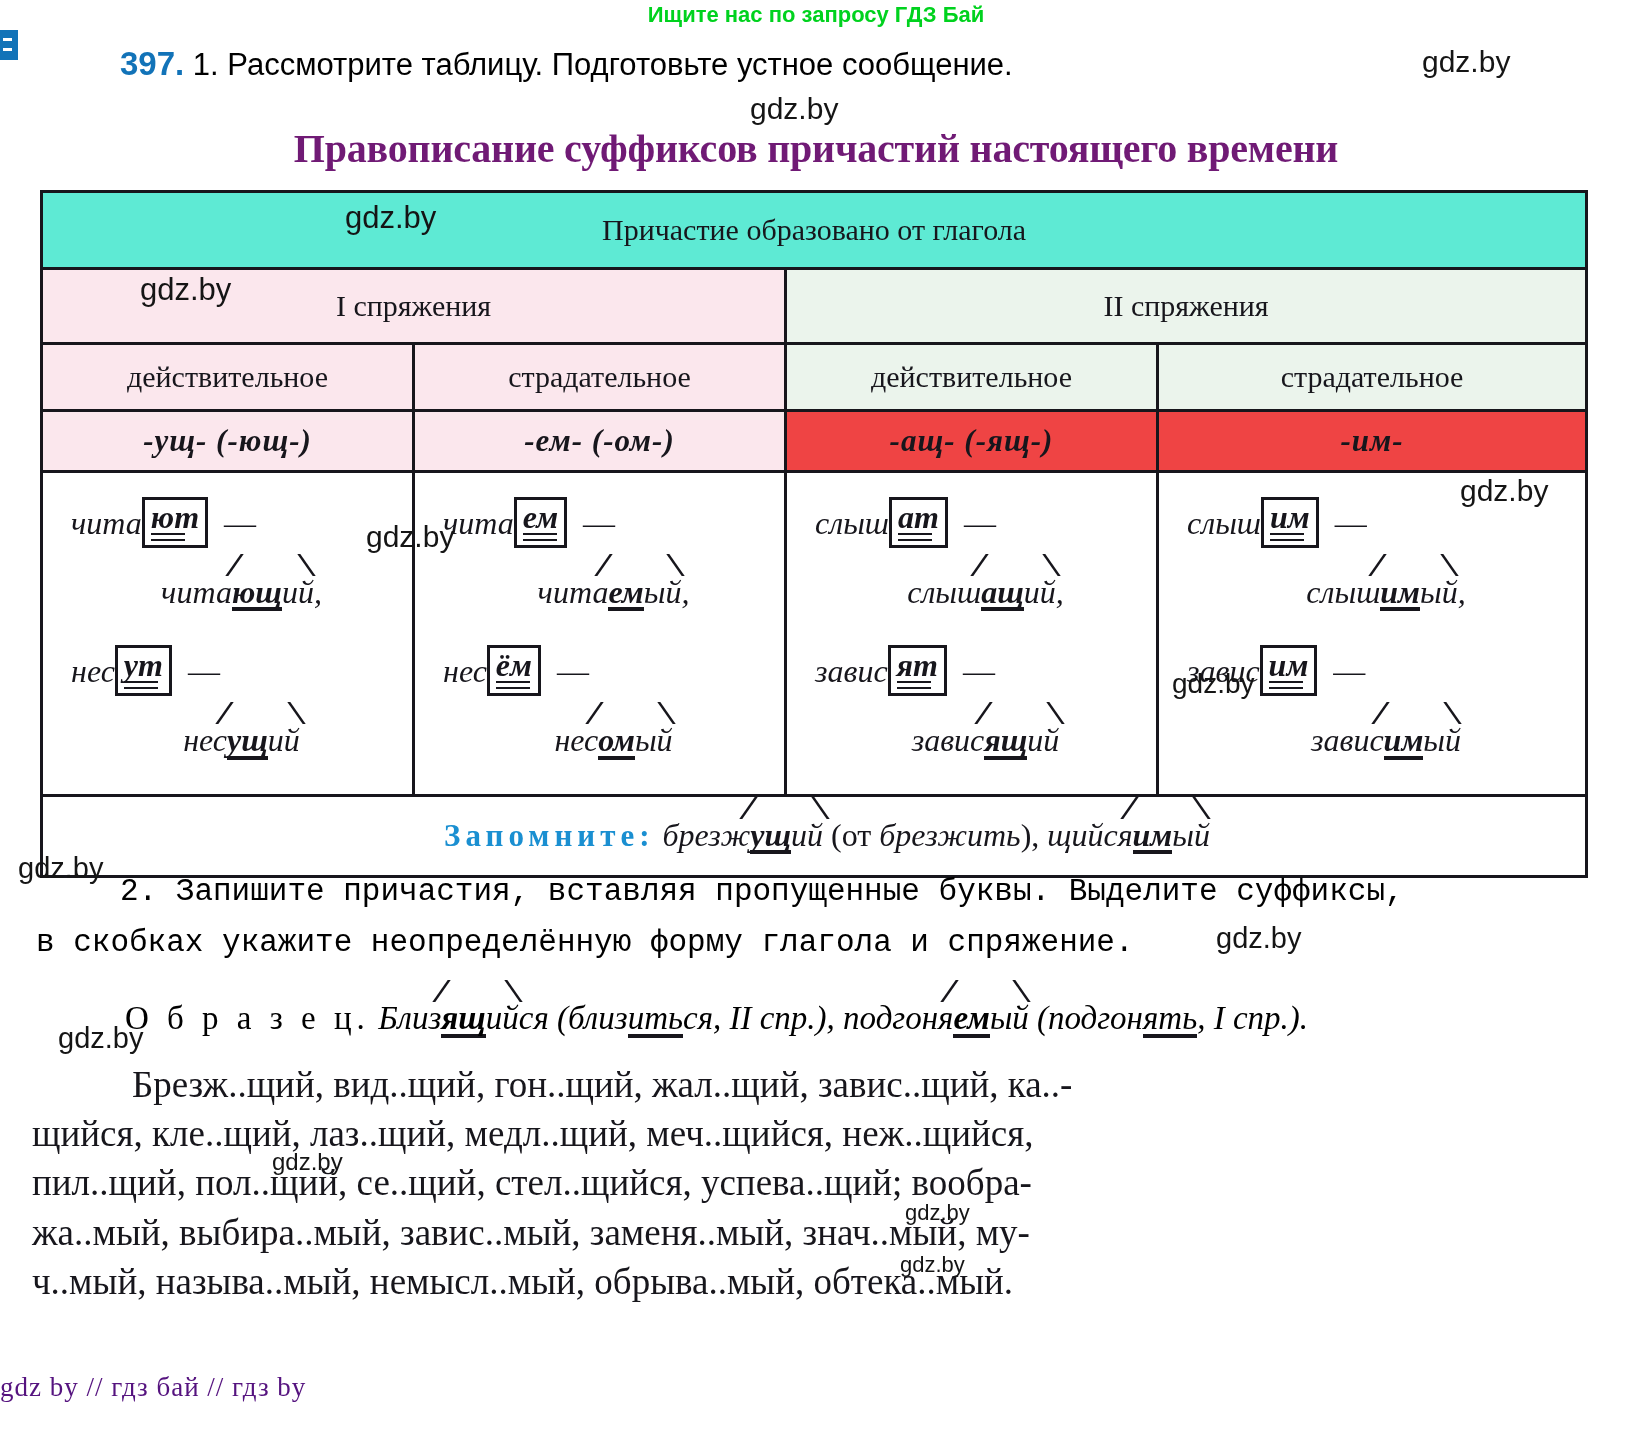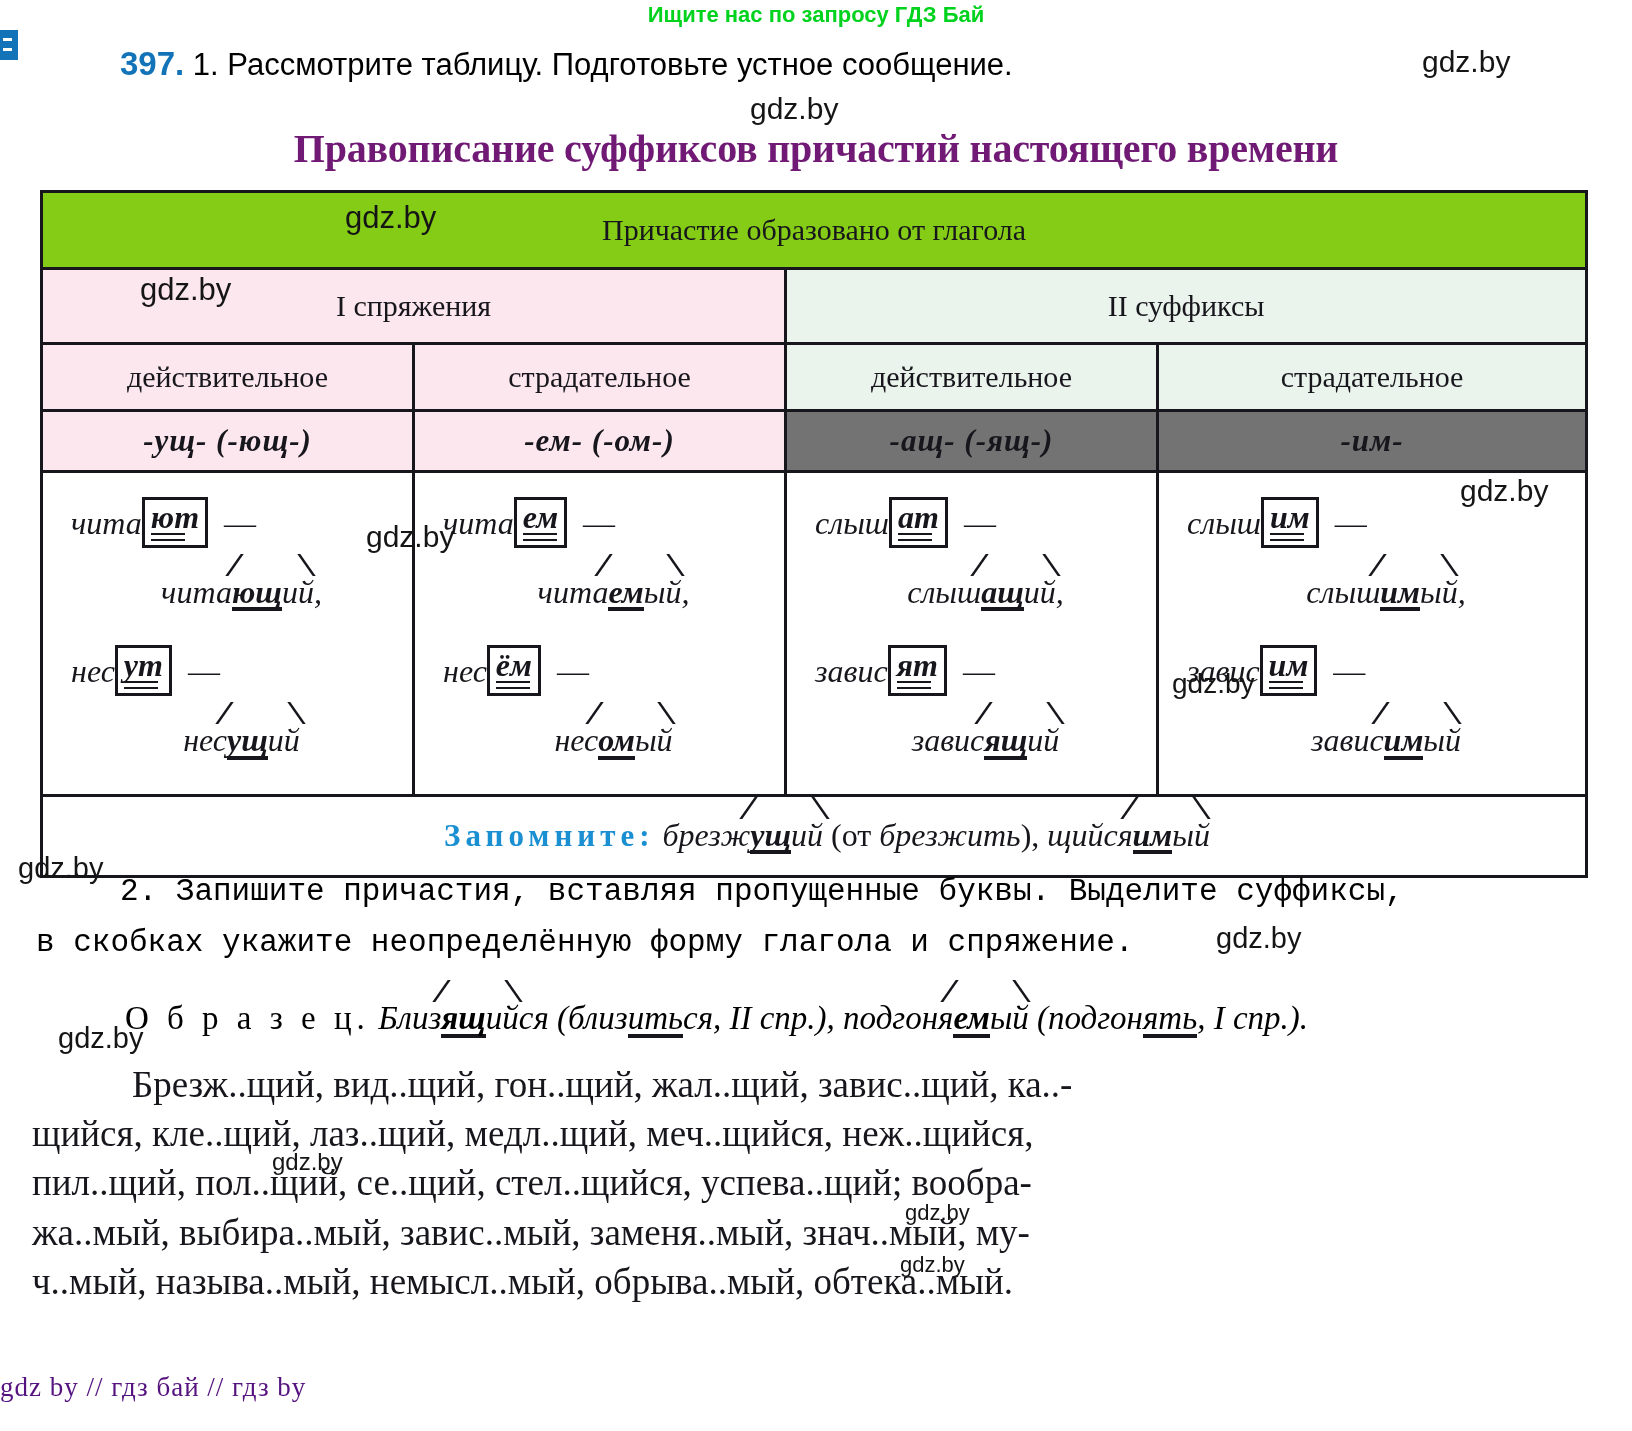--- a/index.html
+++ b/index.html
@@ -62,27 +62,27 @@
   }
   table.rules td{
     border:3px solid #17161c;
     text-align:center;
     vertical-align:middle;
     font-family:"Liberation Serif", serif;
     font-size:30px;
     color:#17161c;
     padding:0;
   }
-  td.hdr-main{background:#84cc16;height:74px;font-size:32px;}
+  td.hdr-main{background:#5eead4;height:74px;font-size:32px;}
   td.conj-1{background:#fbe7ed;height:72px;font-size:32px;}
   td.conj-2{background:#ebf4ec;height:72px;font-size:32px;}
   td.sub-1{background:#fbe7ed;height:64px;font-size:29px;}
   td.sub-2{background:#ebf4ec;height:64px;font-size:29px;}
   td.sfx-1{background:#fbe7ed;height:58px;}
-  td.sfx-2{background:#737373;height:58px;}
+  td.sfx-2{background:#ef4444;height:58px;}
   td.body-cell{background:#fff;height:290px;vertical-align:top;text-align:left;}
   td.remember{background:#fff;height:78px;text-align:left;}
   .sfx{font-style:italic;font-weight:bold;font-size:31px;letter-spacing:1px;}
   
   .ex-wrap{padding:24px 0 0 28px;}
   .ex-pair{margin-bottom:34px;}
   .verb-line{
     font-style:italic;font-size:32px;white-space:nowrap;line-height:1.0;
     display:flex;align-items:center;
   }
@@ -178,21 +178,21 @@
       <col style="width:372px">
       <col style="width:372px">
       <col style="width:429px">
   </colgroup>
   <tbody>
       <tr>
     <td class="hdr-main" colspan="4">Причастие образовано от глагола</td>
   </tr>
   <tr>
     <td class="conj-1" colspan="2">I спряжения</td>
-    <td class="conj-2" colspan="2">II суффиксы</td>
+    <td class="conj-2" colspan="2">II спряжения</td>
   </tr>
   <tr>
     <td class="sub-1">действительное</td>
     <td class="sub-1">страдательное</td>
     <td class="sub-2">действительное</td>
     <td class="sub-2">страдательное</td>
   </tr>
   <tr>
     <td class="sfx-1"><span class="sfx">-ущ- (-ющ-)</span></td>
     <td class="sfx-1"><span class="sfx">-ем- (-ом-)</span></td>

